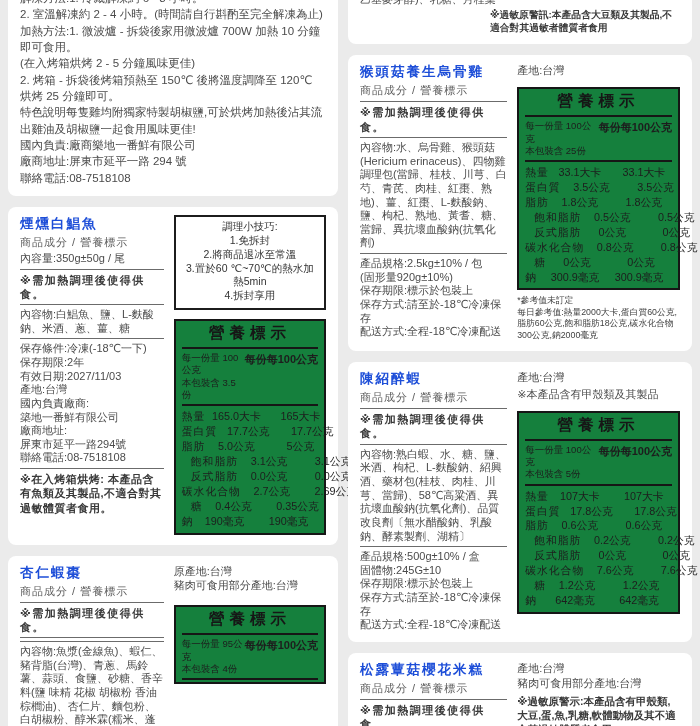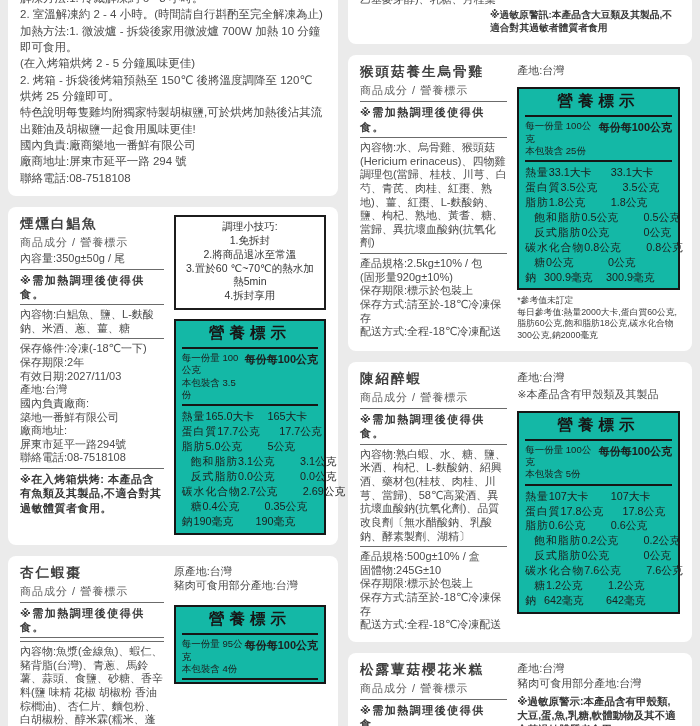--- a/index.html
+++ b/index.html
@@ -16,46 +16,46 @@
   .col-right{flex:1;min-width:0;}
   .card{
     background:#ffffff;border-radius:8px;
     padding:8px 12px 10px 12px;box-sizing:border-box;
   }
   .cut-top-l{margin-top:-14px;padding-top:4px;}
   .cut-top-r{margin-top:-9px;padding-top:2px;}
   .txt{font-size:11px;line-height:1.24;color:#4b4b4b;}
   .pre{white-space:pre-line;}
   .big{font-size:11.5px;line-height:1.42;}
-  .ptitle{margin:0 0 2px 0;font-size:13.5px;font-weight:700;letter-spacing:2px;color:#404040;}
+  .ptitle{margin:0 0 2px 0;font-size:13.5px;font-weight:700;letter-spacing:2px;color:#1d4ed8;}
   .sub{font-size:11px;color:#5c5c5c;letter-spacing:1px;margin-bottom:2px;}
   .notice{font-size:11px;font-weight:700;color:#3a3a3a;letter-spacing:1.5px;line-height:1.3;}
   .sep{border:0;border-top:1px solid #6b6b6b;margin:3px 0;}
   .two-col{display:flex;gap:10px;}
   .info-col{flex:0 0 47%;min-width:0;}
   .label-col{flex:1;min-width:0;display:flex;flex-direction:column;gap:9px;}
   .tips-box{
     border:2px solid #1c1c1c;padding:3px 8px 5px 8px;
     font-size:10.5px;line-height:1.32;color:#333;text-align:center;
   }
-  .nut-box{border:2.5px solid #161616;padding:0 6px 2px 6px;background:#14b8a6;color:#1d1d1d;}
+  .nut-box{border:2.5px solid #161616;padding:0 6px 2px 6px;background:#15803d;color:#1d1d1d;}
   .nut-title{
     text-align:center;font-size:15.5px;font-weight:700;letter-spacing:5px;
     color:#161616;border-bottom:2px solid #161616;padding:2px 0 3px 0;
   }
   .nut-serving{
     display:flex;justify-content:space-between;align-items:flex-start;
     border-bottom:2.5px solid #161616;padding:3px 0 3px 0;font-size:9.5px;line-height:1.3;
   }
   .serv-cols{display:flex;gap:0;font-weight:700;font-size:11px;white-space:nowrap;}
   .nut-rows{padding:3px 0 2px 0;}
   .nrow{display:flex;align-items:baseline;font-size:10.8px;line-height:1.38;color:#1d1d1d;}
   .nrow .nlabel{flex:1 1 auto;letter-spacing:1px;white-space:nowrap;}
   .nrow.indent .nlabel{padding-left:9px;}
-  .nrow .nval{flex:0 0 62px;text-align:left;white-space:nowrap;}
+  .nrow .nval{flex:0 0 62px;text-align:center;white-space:nowrap;}
   .nrow .nval:last-child{flex:0 0 66px;}
   .footnote{font-size:8.8px;line-height:1.3;color:#3f3f3f;margin-top:3px;}
   .origin{font-size:11px;line-height:1.35;color:#4b4b4b;margin-bottom:3px;}
   .allergen-strong{font-size:10.5px;font-weight:700;color:#3a3a3a;line-height:1.35;margin-bottom:4px;}
   .tail-row{display:flex;flex-direction:column;}
   .tail-allergen{margin-left:auto;width:190px;font-size:9.8px;font-weight:700;color:#3a3a3a;line-height:1.32;margin-top:2px;}
 </style>
 </head>
 <body>
 

